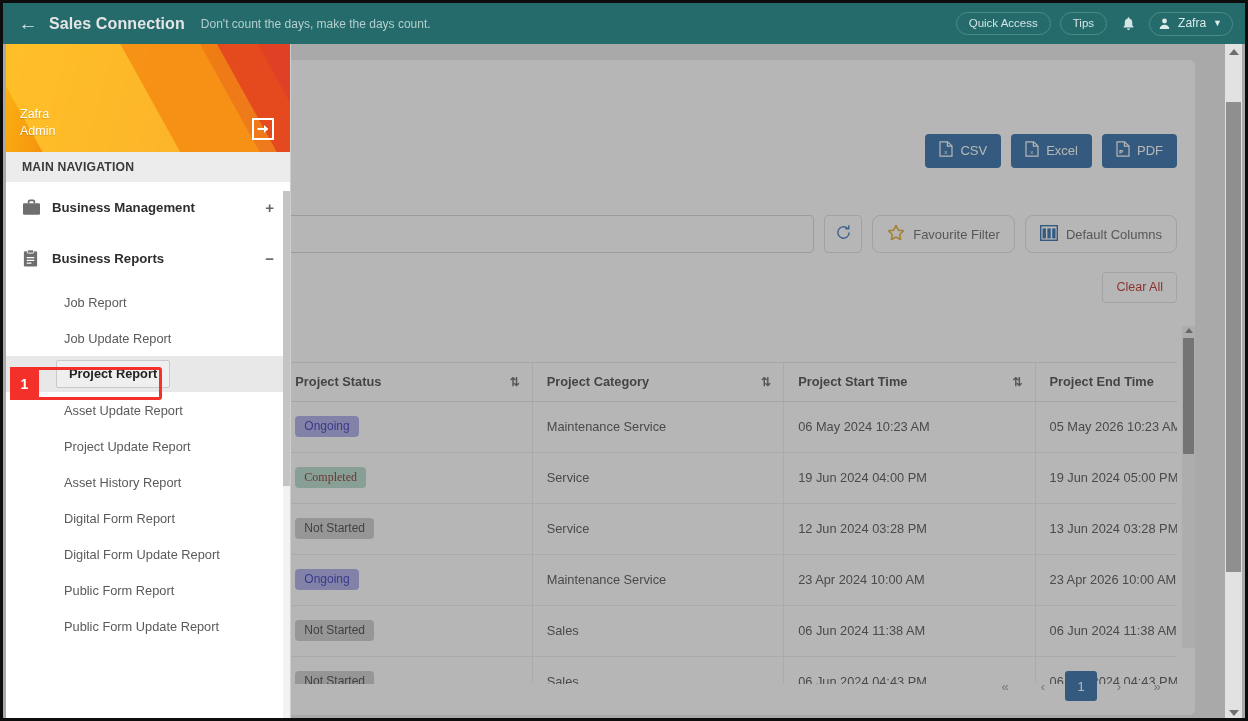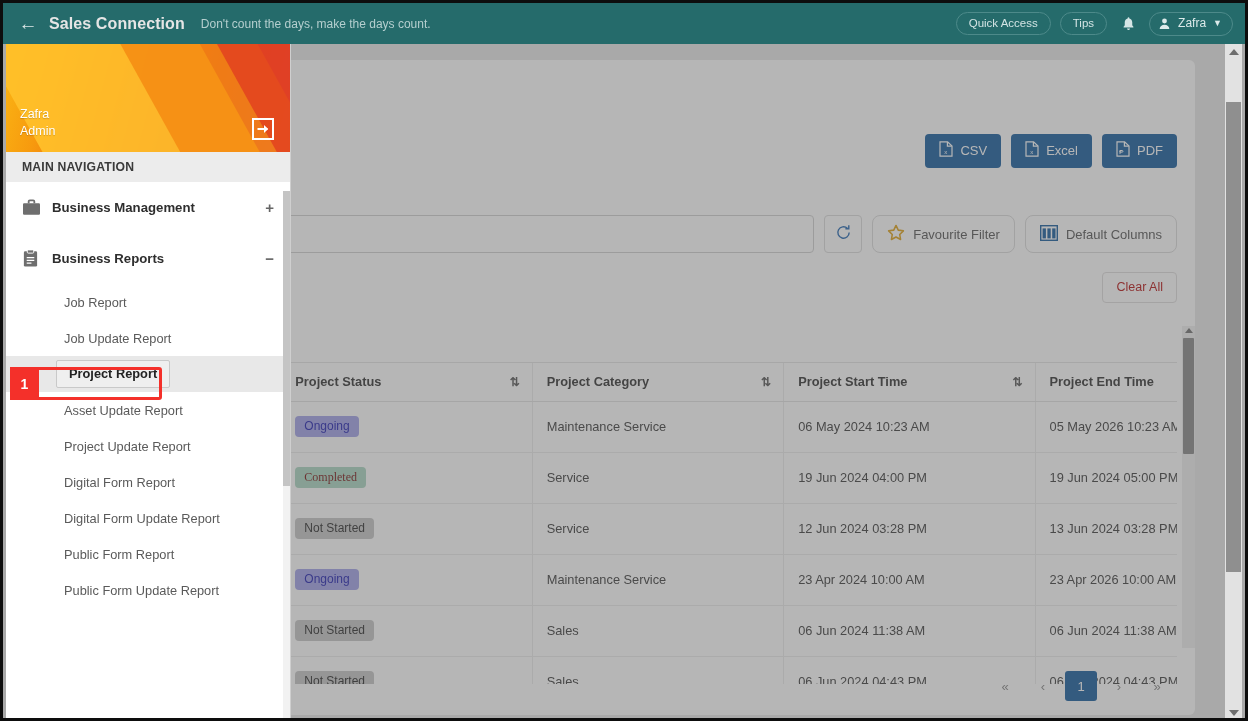--- a/index.html
+++ b/index.html
@@ -641,20 +641,23 @@
         <div class="nav-sub selected">
           <span class="selbox">Project Report</span>
         </div>
         <div class="nav-sub">
           <span>Asset Update Report</span>
         </div>
         <div class="nav-sub">
           <span>Project Update Report</span>
         </div>
         <div class="nav-sub">
+          <span>Asset History Report</span>
+        </div>
+        <div class="nav-sub">
           <span>Digital Form Report</span>
         </div>
         <div class="nav-sub">
           <span>Digital Form Update Report</span>
         </div>
         <div class="nav-sub">
           <span>Public Form Report</span>
         </div>
         <div class="nav-sub">
           <span>Public Form Update Report</span>

